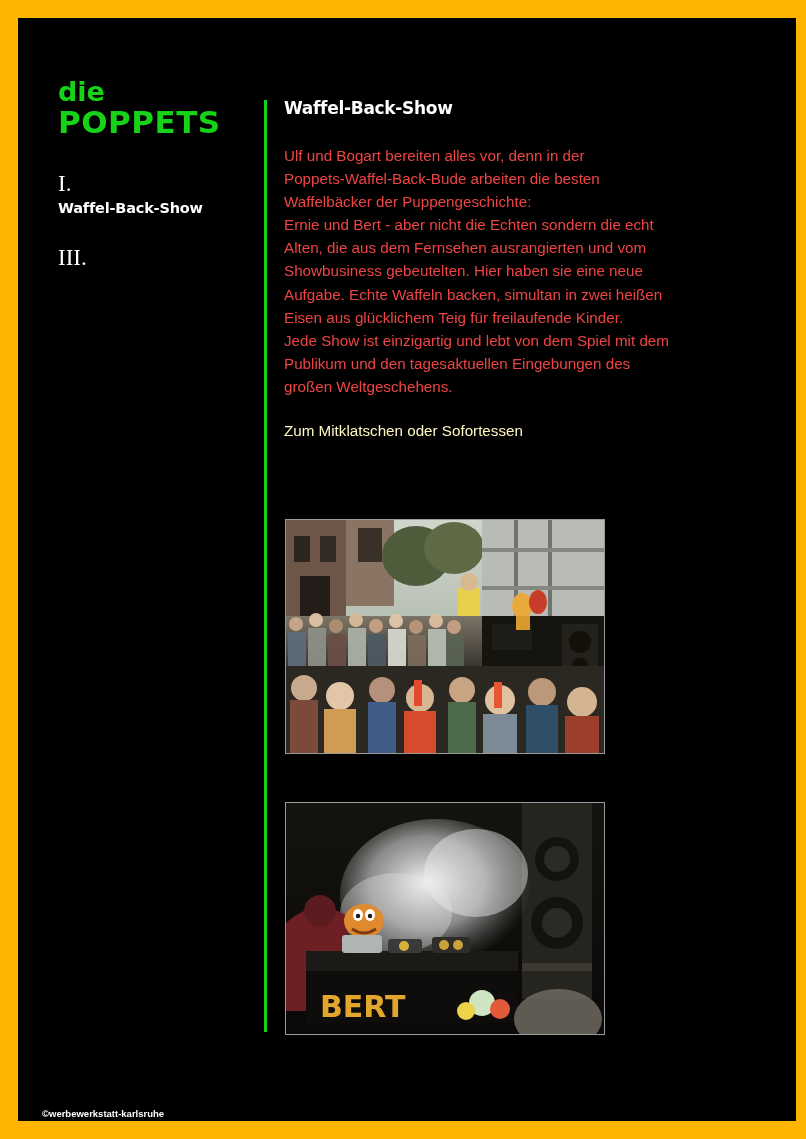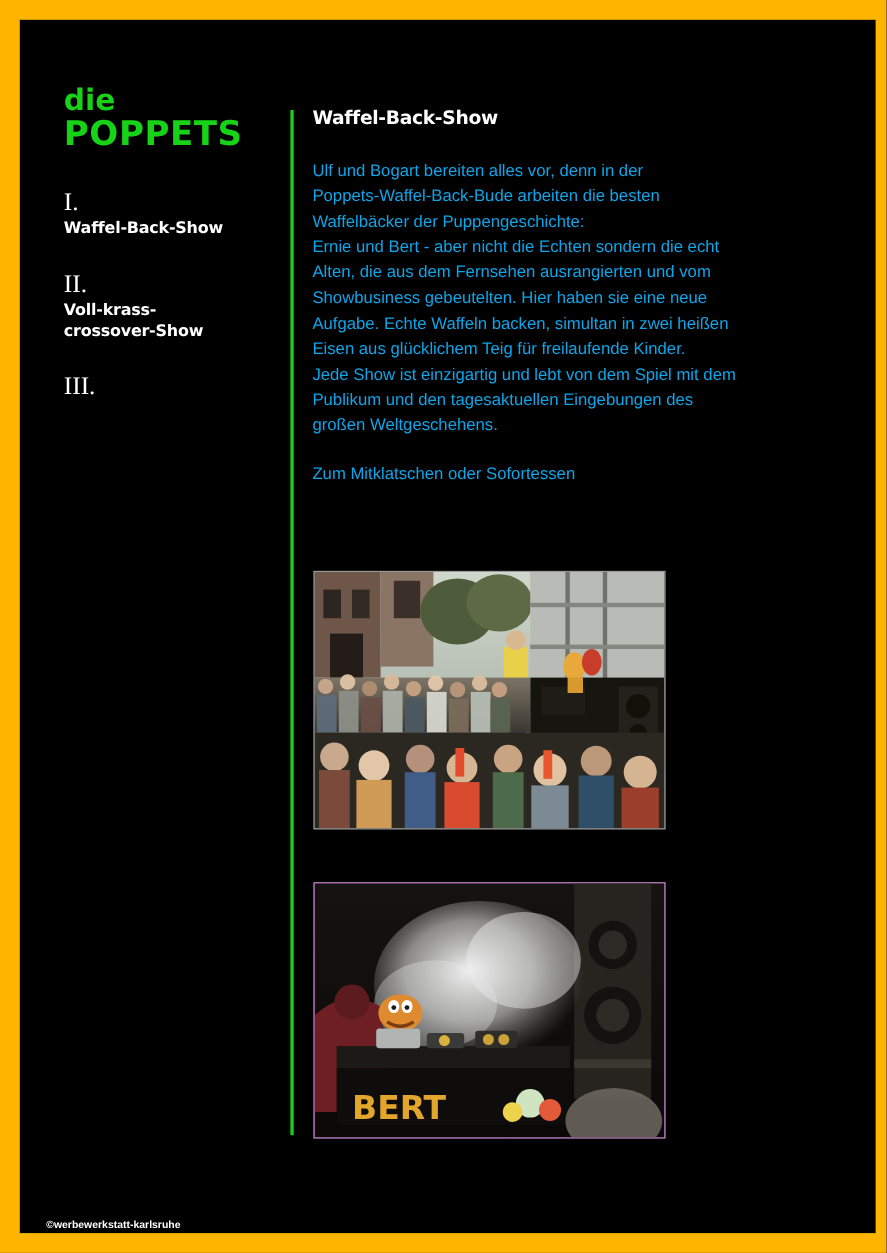--- a/index.html
+++ b/index.html
@@ -91,29 +91,29 @@
     font-family: "DejaVu Sans", sans-serif;
     font-size: 17px;
     font-weight: bold;
     color: #ffffff;
     letter-spacing: -0.3px;
     margin: 0 0 26px 0;
   }
   .content-body {
     font-family: "Liberation Sans", sans-serif;
     font-size: 15.2px;
-    color: #0ea5e9;
+    color: #ef4444;
     line-height: 1.52;
     margin: 0;
     white-space: pre-line;
   }
   .content-highlight {
     font-family: "Liberation Sans", sans-serif;
     font-size: 15.2px;
-    color: #0ea5e9;
+    color: #fef9c3;
     margin: 22px 0 0 0;
     line-height: 1.5;
   }
   
   .photo {
     position: absolute;
     border: 1px solid #9a9a9a;
     overflow: hidden;
   }
   #photo-crowd {
@@ -150,25 +150,20 @@
   <div class="sidebar">
     <div class="logo">
       <span class="logo-die">die</span>
       <span class="logo-poppets">POPPETS</span>
     </div>
 
     <div class="nav">
       <div class="nav-item">
         <span class="nav-num">I.</span>
         <span class="nav-label">Waffel-Back-Show</span>
-      </div>
-      <div class="nav-item">
-        <span class="nav-num">II.</span>
-        <span class="nav-label" style="white-space:pre-line">Voll-krass-
-crossover-Show</span>
       </div>
       <div class="nav-item">
         <span class="nav-num">III.</span>
       </div>
     </div>
   </div>
 
   <div class="divider"></div>
 
   <div class="content">

